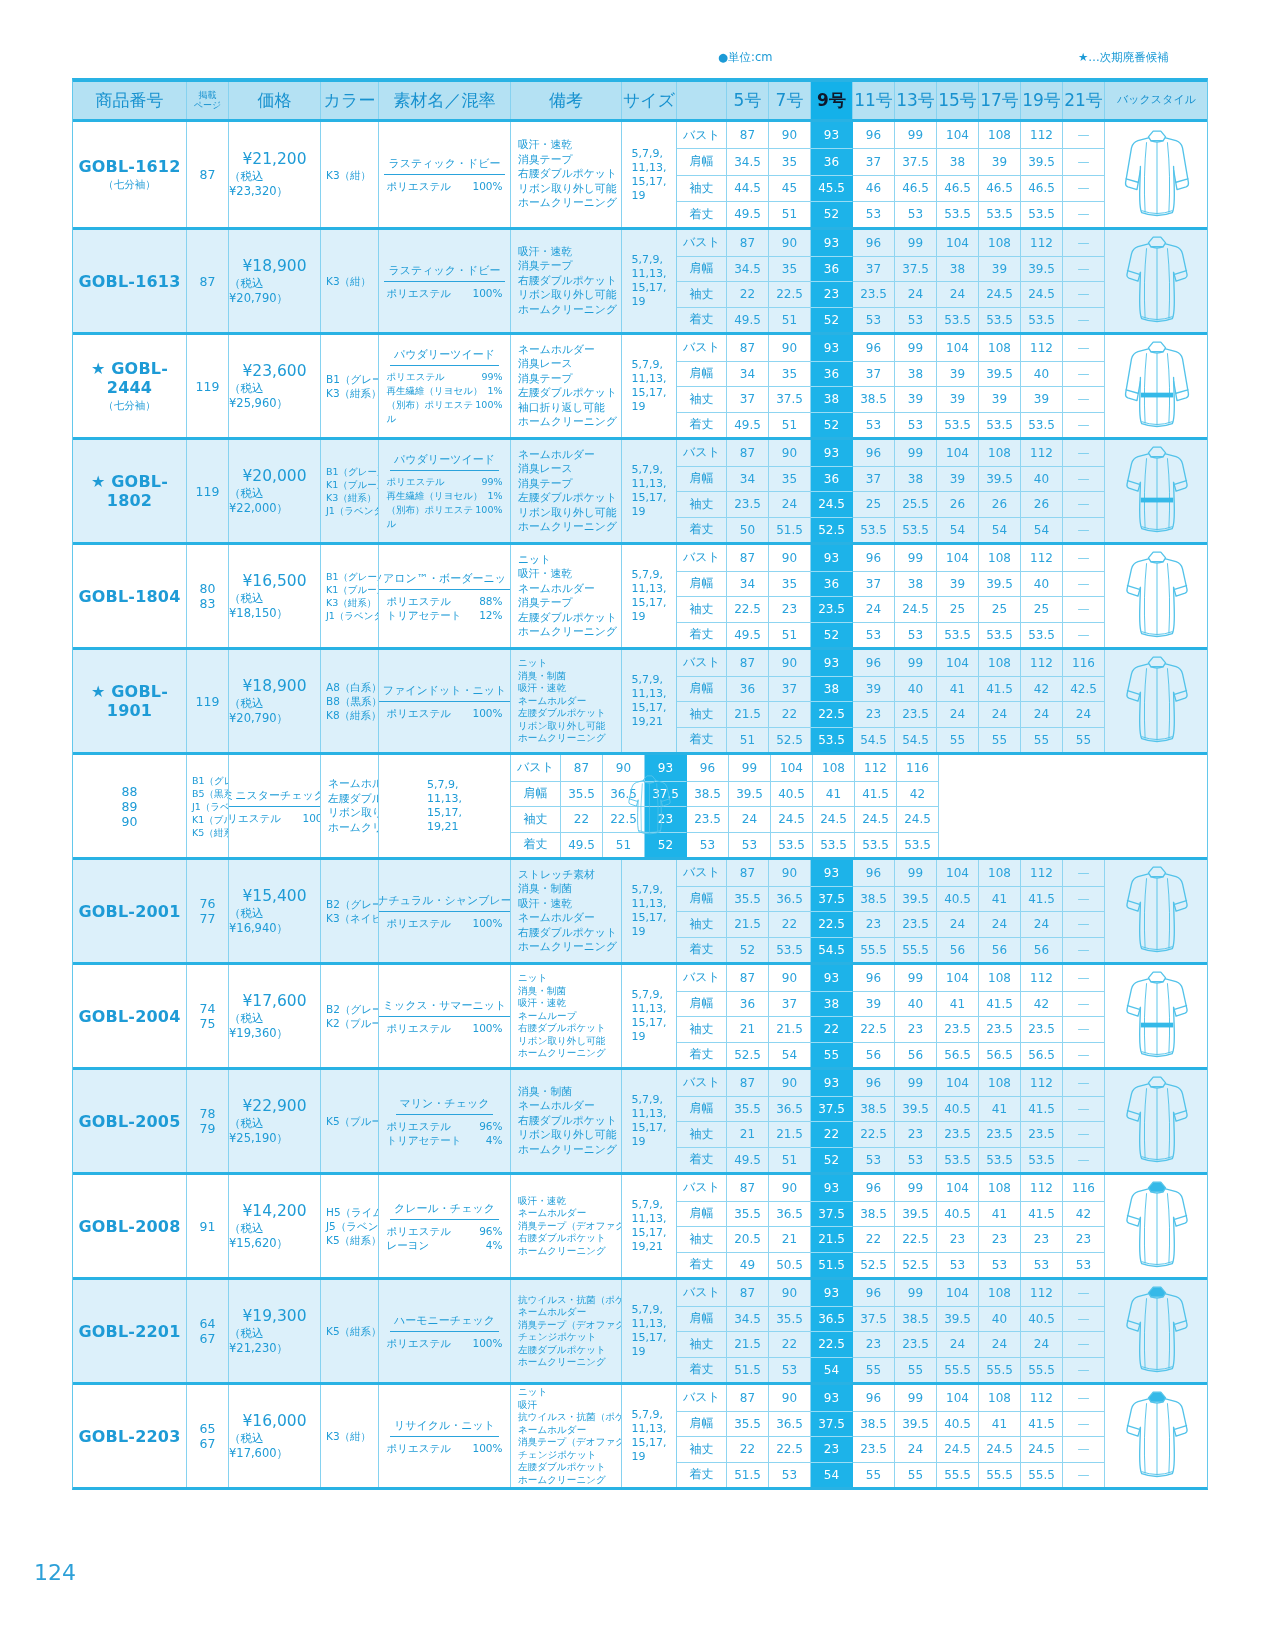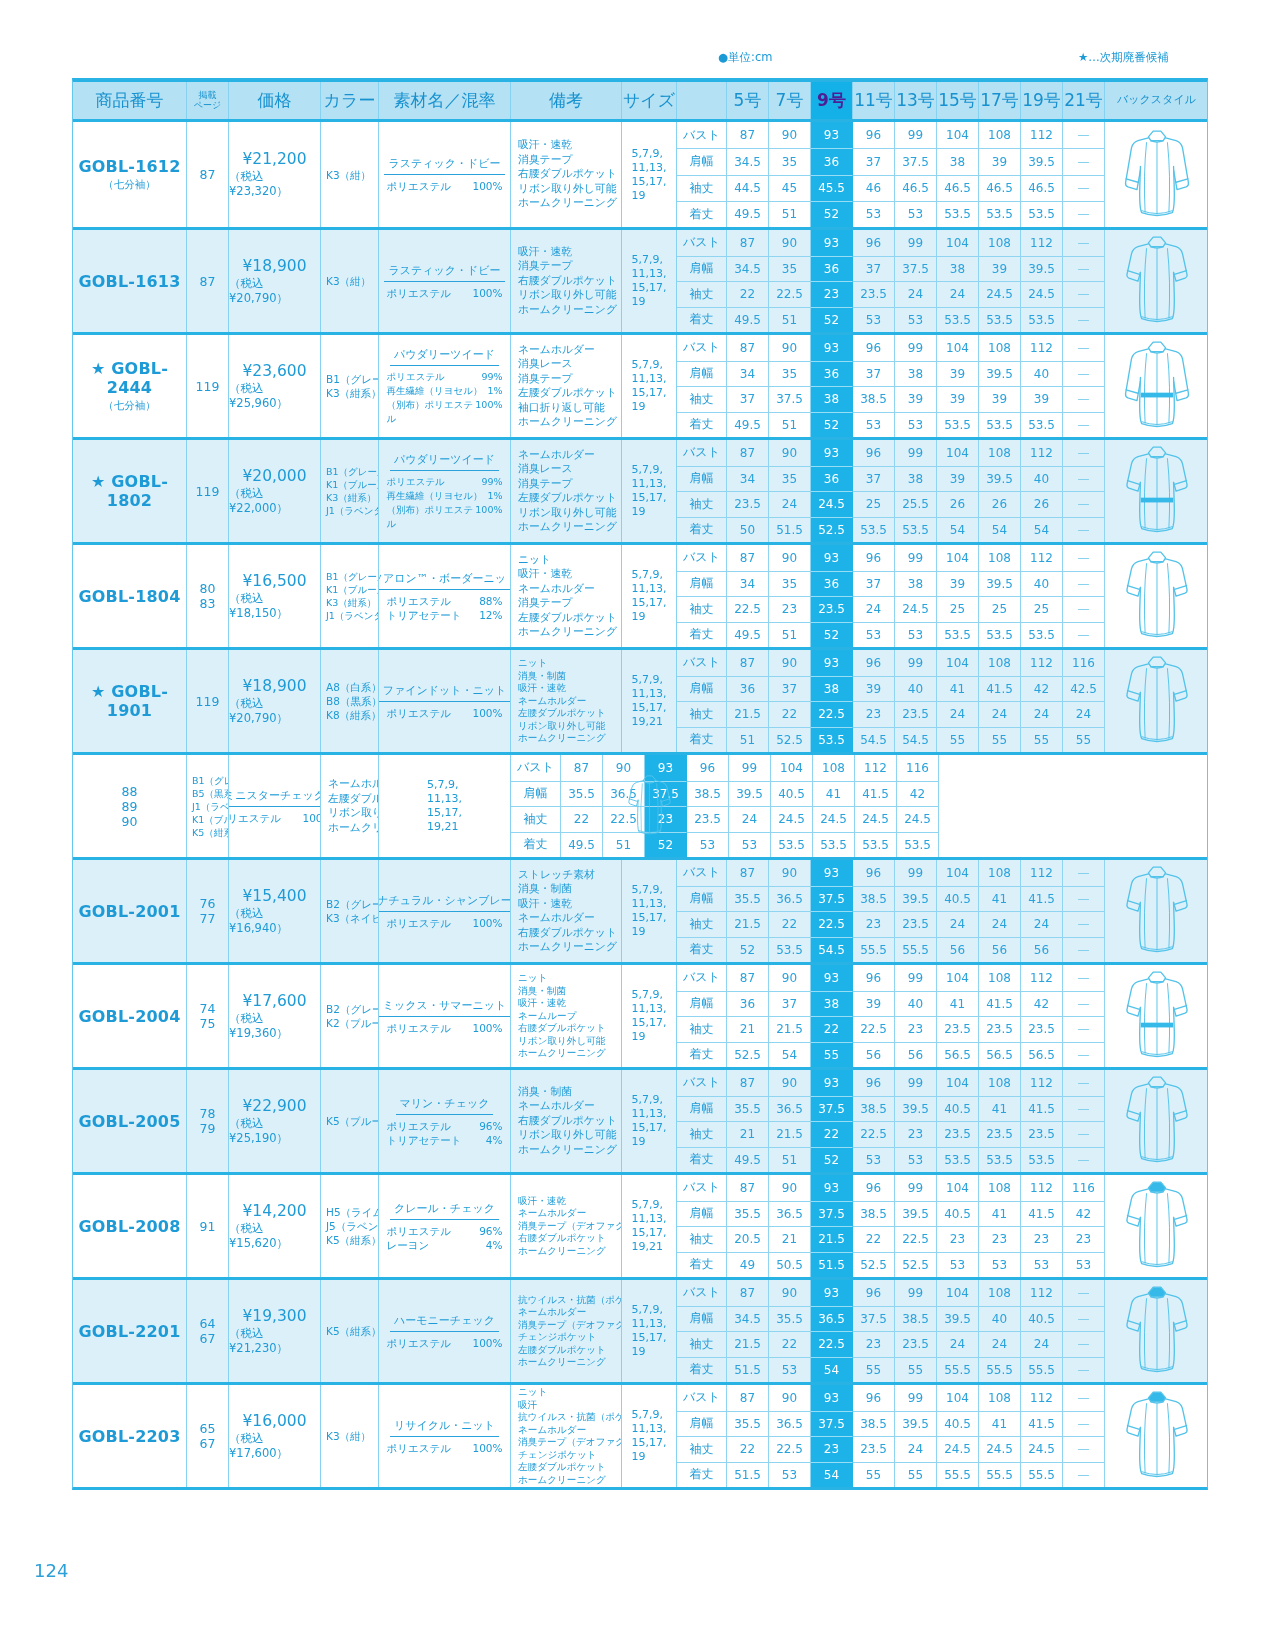--- a/index.html
+++ b/index.html
@@ -1,32 +1,32 @@
 <!DOCTYPE html>
 <html><head>
 <meta charset="utf-8">
 <style>
   html,body{margin:0;padding:0;background:#fff;}
   body{font-family:"DejaVu Sans","Liberation Sans",sans-serif;}
   #page{position:relative;width:1280px;height:1634px;background:#fff;overflow:hidden;}
   .note{position:absolute;top:50px;font-size:11.5px;color:#1b9ad6;}
   #unit-note{left:718px;}
   #retire-note{left:1078px;}
-  #page-num{position:absolute;left:34px;top:1560px;font-size:18px;color:#2da0d8;}
+  #page-num{position:absolute;left:34px;top:1560px;font-size:22px;color:#2da0d8;}
 
   .tbl{position:absolute;left:72px;top:78px;width:1136px;box-sizing:border-box;
        border-top:4px solid #29b2e4;border-bottom:3px solid #29b2e4;
        border-left:1px solid #63c8ec;border-right:1px solid #63c8ec;}
   .thead{display:grid;grid-template-columns:114px 42px 92px 58px 132px 111px 55px 50px repeat(9,42px) 103px;
        height:37px;background:#b4e1f3;border-bottom:3px solid #29b2e4;}
   .hcell{display:flex;align-items:center;justify-content:center;color:#1791cf;font-size:17px;
        border-right:1px solid #86d2f0;white-space:pre-line;text-align:center;line-height:1.1;}
   .hcell:last-child{border-right:none;}
   .hcell.small{font-size:9px;}
-  .hcell.hl{background:#14b1e9;color:#4c1d95;font-weight:bold;}
+  .hcell.hl{background:#14b1e9;color:#0f172a;font-weight:bold;}
   .hcell.backh{font-size:11px;}
 
   .prow{display:grid;grid-template-columns:114px 42px 92px 58px 132px 111px 55px 428px 103px;
        box-sizing:border-box;height:105px;border-top:3px solid #29b2e4;background:#fff;}
   .prow:first-child{border-top:none;}
   .prow.alt{background:#dcf0fa;}
   .c{border-right:1px solid #86d2f0;display:flex;flex-direction:column;align-items:center;
      justify-content:center;color:#1e9bd6;overflow:hidden;}
   .code{font-size:16px;font-weight:bold;letter-spacing:0.2px;text-align:center;}
   .sub{font-size:10.5px;margin-top:2px;}

